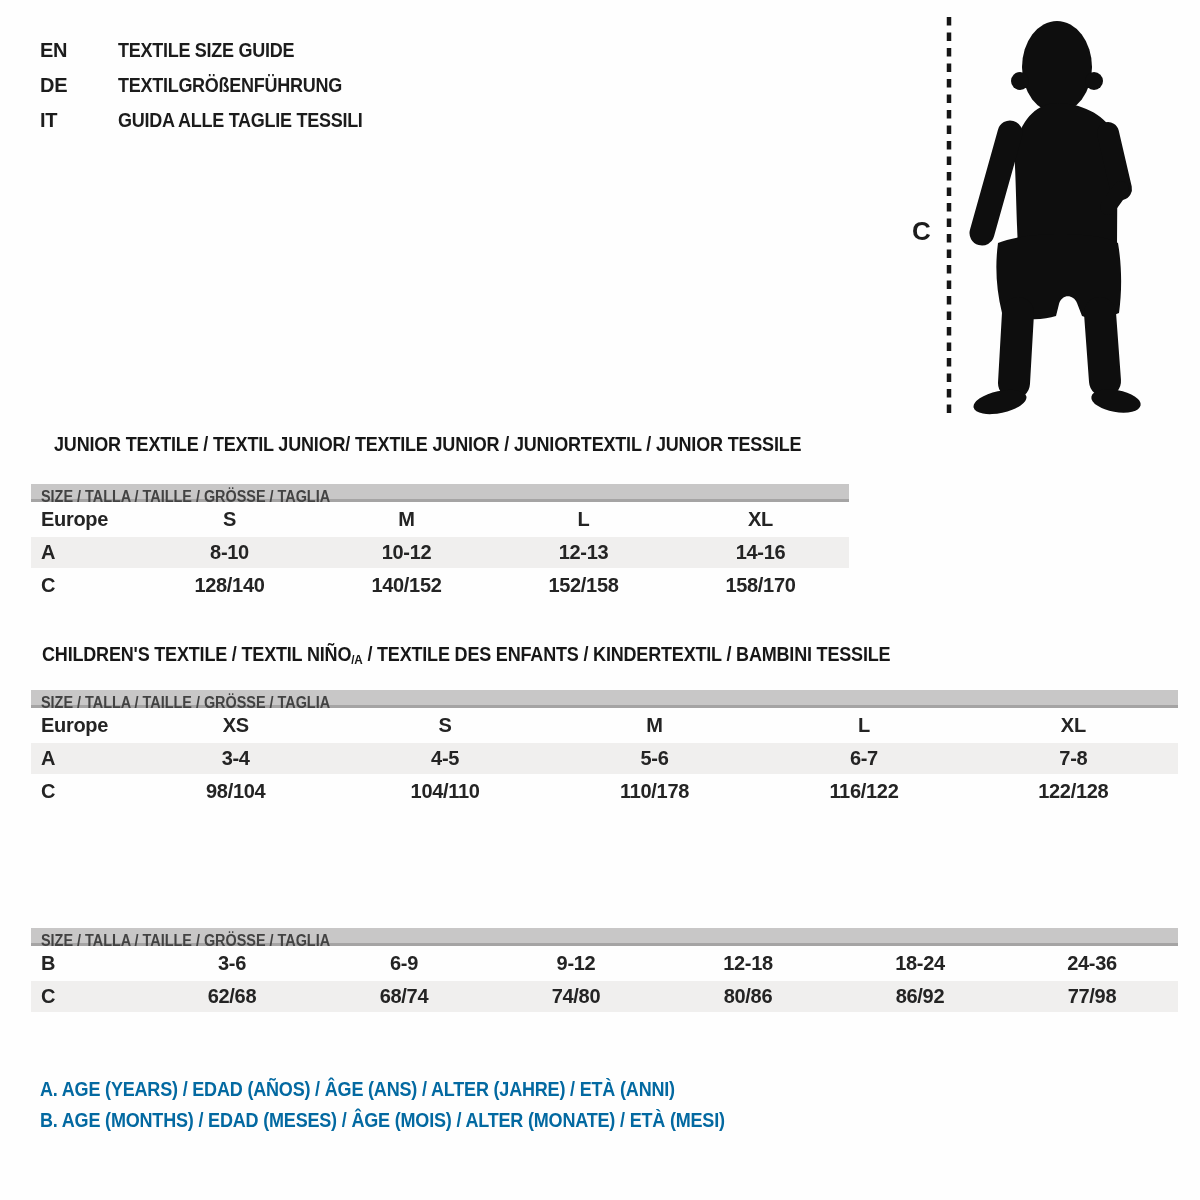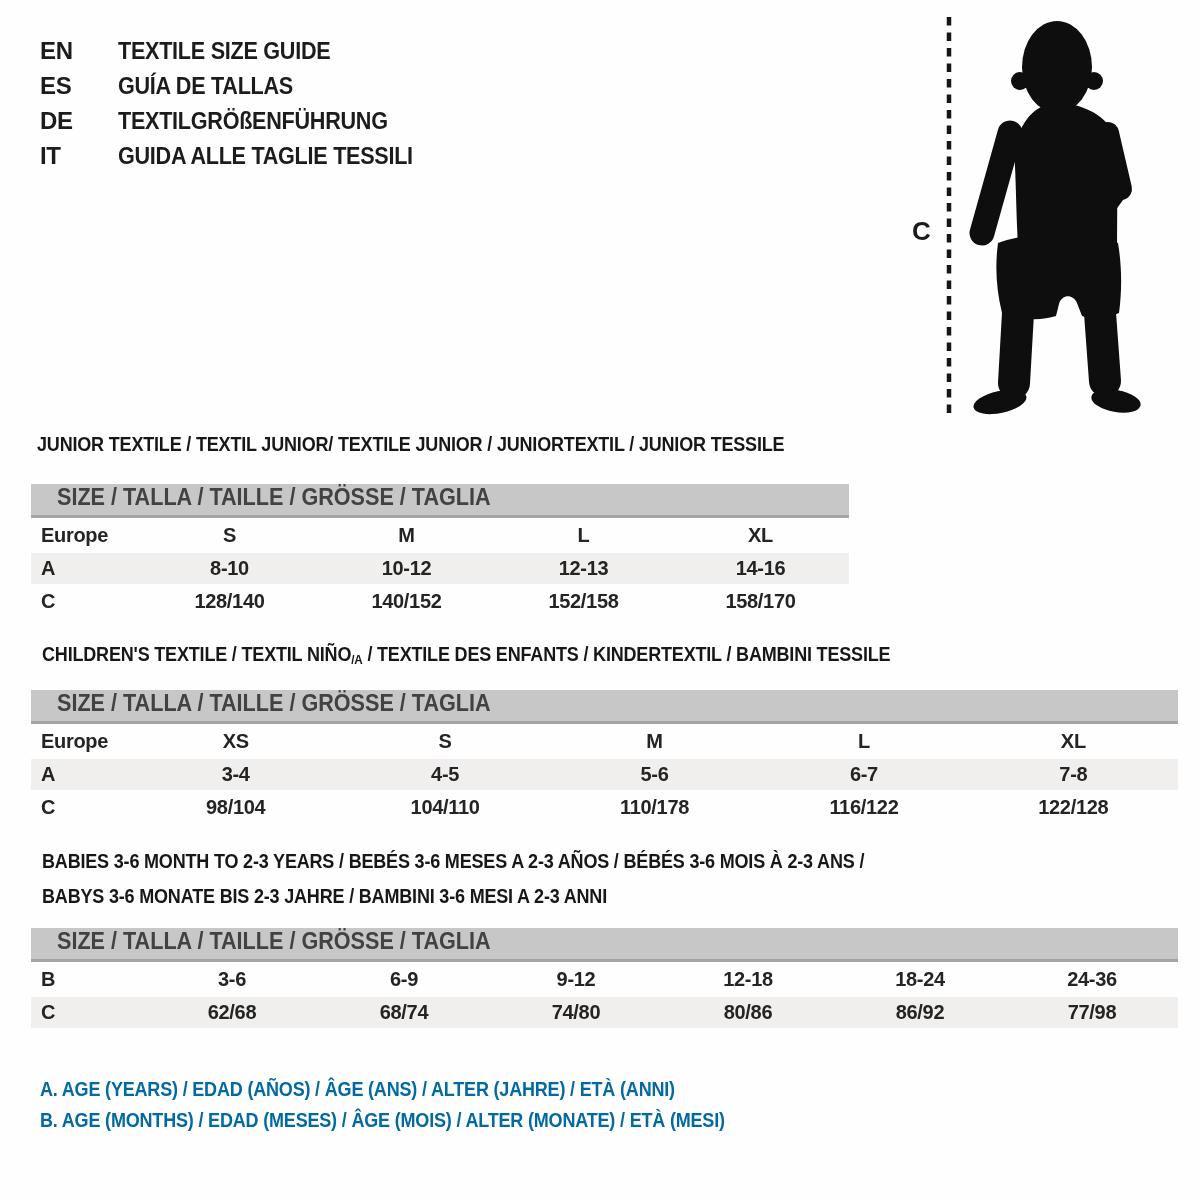--- a/index.html
+++ b/index.html
@@ -5,44 +5,44 @@
   html,body{margin:0;padding:0;background:#ffffff;}
   .page{
     position:relative;width:1200px;height:1200px;background:#fefefe;
     font-family:"Liberation Sans", sans-serif;color:var(--text,#1c1c1c);
     overflow:hidden;
   }
   .cond{display:inline-block;transform:scaleX(0.9);transform-origin:0 50%;white-space:nowrap;}
 
   
   .lang-list{position:absolute;left:40px;top:33px;}
-  .lang-row{display:flex;height:35px;align-items:center;font-size:24px;font-weight:bold;letter-spacing:-0.3px;}
+  .lang-row{display:flex;height:35px;align-items:center;font-size:20px;font-weight:bold;letter-spacing:-0.3px;}
   .lang-code{width:78px;}
 
   
   .fig-svg{position:absolute;left:935px;top:12px;}
   .fig-c{position:absolute;left:912px;top:216px;font-size:26px;font-weight:bold;}
 
   
   .section-heading{position:absolute;font-size:20px;font-weight:bold;letter-spacing:-0.2px;color:#171717;}
-  #junior-heading{left:37px;top:433px;}
+  #junior-heading{left:54px;top:433px;}
   #children-heading{left:42px;top:643px;}
   #babies-heading{left:42px;top:844px;line-height:35px;}
   .subsmall{font-size:13px;vertical-align:-3px;}
 
   
   .size-table{position:absolute;}
   #junior-table{left:31px;top:484px;width:818px;}
   #children-table{left:31px;top:690px;width:1147px;}
   #babies-table{left:31px;top:928px;width:1147px;}
   .size-bar{
-    height:34px;line-height:26px;background:var(--bar-bg,#c8c7c7);
+    height:18px;line-height:26px;background:var(--bar-bg,#c8c7c7);
     border-bottom:3px solid var(--bar-border,#a5a4a4);
-    font-size:24px;font-weight:bold;color:var(--bar-text,#424242);
-    padding-left:26px;box-sizing:border-box;
+    font-size:16px;font-weight:bold;color:var(--bar-text,#424242);
+    padding-left:10px;box-sizing:border-box;
   }
   .trow{display:flex;height:31px;margin-top:2px;align-items:center;
     font-size:20px;font-weight:bold;letter-spacing:-0.3px;color:#242424;}
   .trow.alt{background:var(--row-alt-bg,#f0efee);}
   .tlabel{padding-left:10px;box-sizing:border-box;}
   #junior-table .tlabel{width:110px;}
   #children-table .tlabel{width:100px;}
   #babies-table .tlabel{width:115px;}
   .tcell{flex:1;text-align:center;}
 
@@ -52,24 +52,20 @@
 </style>
 </head>
 <body>
 
 <div class="page">
 
   <div class="lang-list">
     <div class="lang-row">
       <span class="lang-code">EN</span>
       <span class="cond">TEXTILE SIZE GUIDE</span>
-    </div>
-    <div class="lang-row">
-      <span class="lang-code">ES</span>
-      <span class="cond">GUÍA DE TALLAS</span>
     </div>
     <div class="lang-row">
       <span class="lang-code">DE</span>
       <span class="cond">TEXTILGRÖßENFÜHRUNG</span>
     </div>
     <div class="lang-row">
       <span class="lang-code">IT</span>
       <span class="cond">GUIDA ALLE TAGLIE TESSILI</span>
     </div>
   </div>
@@ -149,28 +145,20 @@
     <div class="trow">
       <div class="tlabel">C</div>
       <div class="tcell">98/104</div>
       <div class="tcell">104/110</div>
       <div class="tcell">110/178</div>
       <div class="tcell">116/122</div>
       <div class="tcell">122/128</div>
     </div>
   </div>
 
-  <div class="section-heading" id="babies-heading">
-    <div>
-      <span class="cond">BABIES 3-6 MONTH TO 2-3 YEARS / BEBÉS 3-6 MESES A 2-3 AÑOS / BÉBÉS 3-6 MOIS À 2-3 ANS /</span>
-    </div>
-    <div>
-      <span class="cond">BABYS 3-6 MONATE BIS 2-3 JAHRE / BAMBINI 3-6 MESI A 2-3 ANNI</span>
-    </div>
-  </div>
   <div class="size-table" id="babies-table">
     <div class="size-bar">
       <span class="cond">SIZE / TALLA / TAILLE / GRÖSSE / TAGLIA</span>
     </div>
     <div class="trow">
       <div class="tlabel">B</div>
       <div class="tcell">3-6</div>
       <div class="tcell">6-9</div>
       <div class="tcell">9-12</div>
       <div class="tcell">12-18</div>

